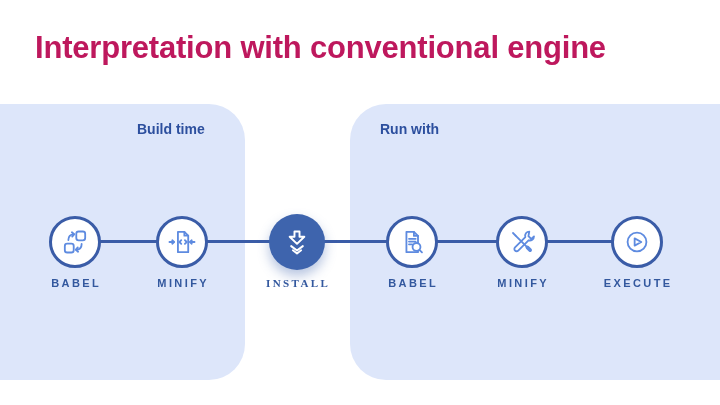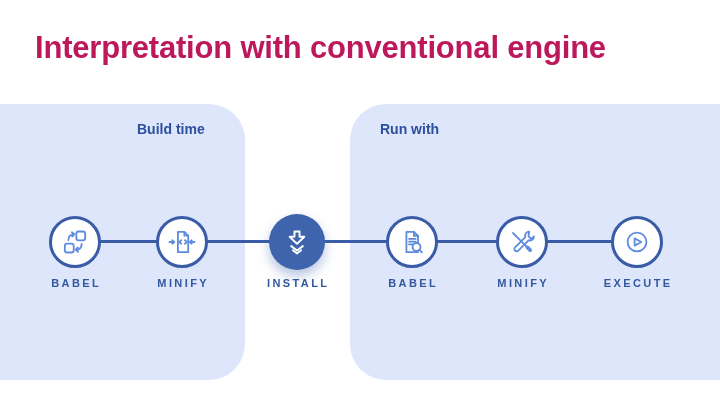--- a/index.html
+++ b/index.html
@@ -49,21 +49,21 @@
   .node.install .circle{
     width:56px;height:56px;border:none;background:#3E64AD;
     box-shadow:0 6px 12px rgba(62,100,173,0.38);
   }
   .node .step-label{
     margin-top:9px;
     font-size:11px;font-weight:bold;color:#33589E;
     letter-spacing:2.4px;text-indent:2.4px;
     text-align:right;white-space:nowrap;
   }
-  .node.install .step-label{margin-top:7px;}
+  .node.install .step-label{margin-top:7px;font-family:Liberation Serif, serif;}
   svg{display:block;}
 </style>
 </head>
 <body>
 
 <div class="stage">
 
   <div class="page-title">Interpretation with conventional engine</div>
 
   <div class="panel build"></div>

